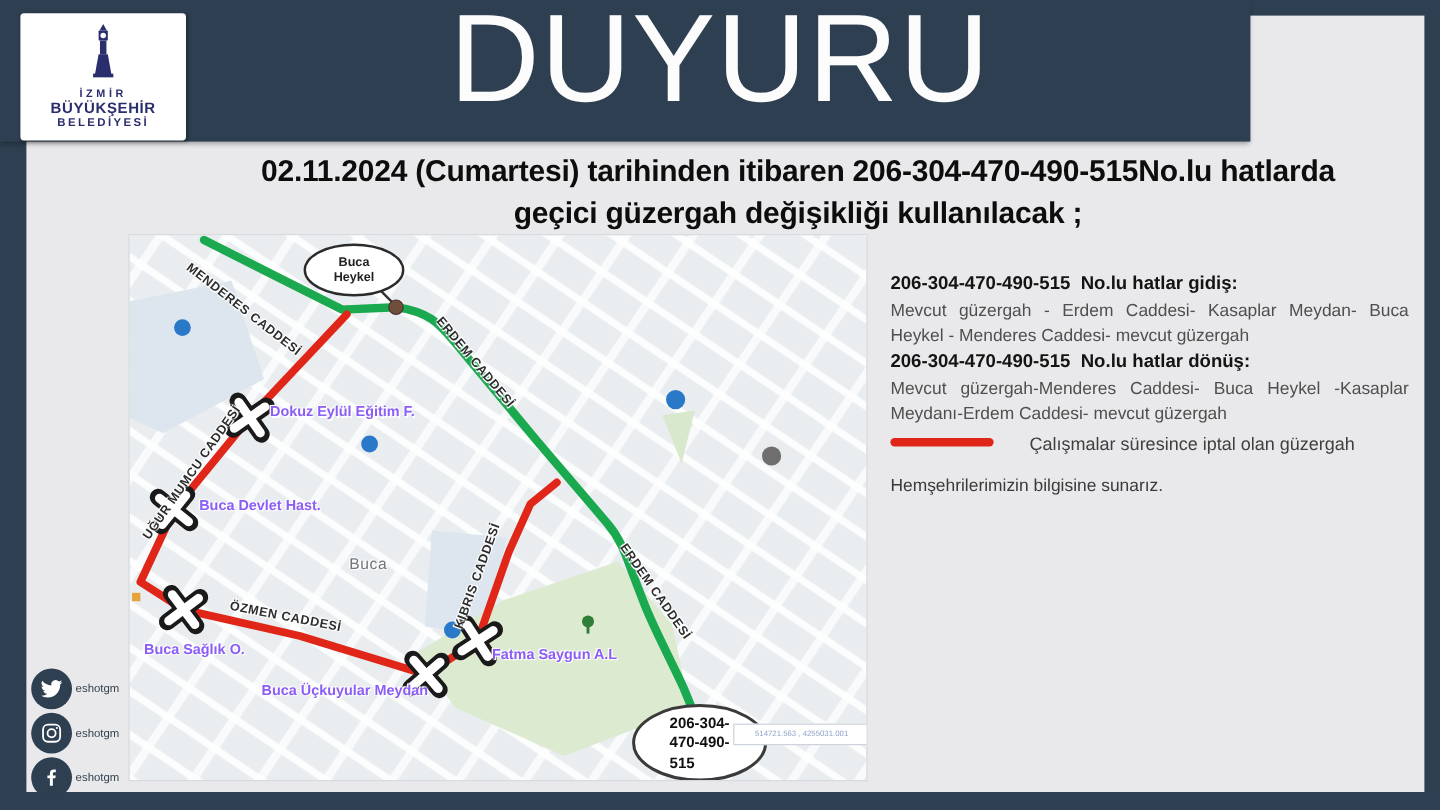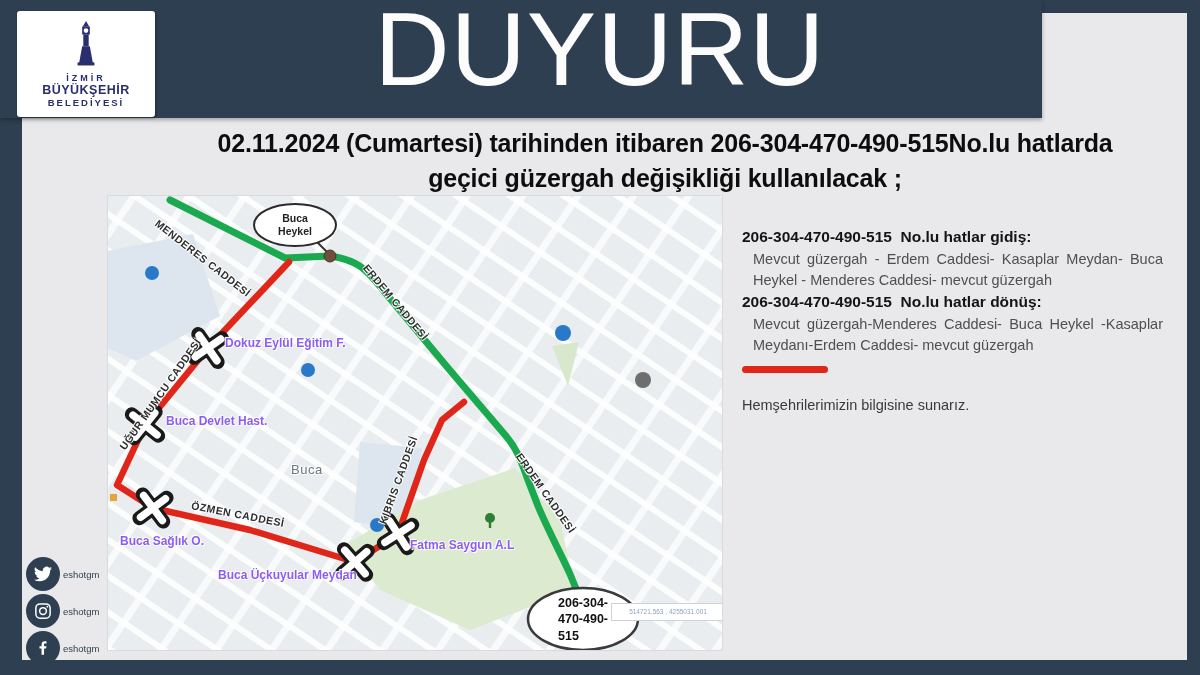--- a/index.html
+++ b/index.html
@@ -33,21 +33,21 @@
   .badge-text{position:absolute;left:475px;top:423px;transform:translate(-50%,-50%);text-align:left;
     font-weight:bold;font-size:12.5px;line-height:1.3;color:#111;}
   .coords-chip{position:absolute;left:503px;top:407px;width:112px;height:16px;background:#fff;border:1px solid #ccd3da;
     font-size:6.5px;line-height:15px;text-align:center;color:#8fa3c8;white-space:nowrap;overflow:hidden;}
 
   
   .right{position:absolute;left:742px;top:197px;width:432px;color:#3d3d3d;}
   .p1{font-size:20px;line-height:1.5;margin:0;color:#3c3c3c;}
   .head{font-weight:bold;font-size:15.5px;line-height:1.35;color:#141414;white-space:pre-wrap;margin:0;}
   .head.first{margin-top:30px;}
-  .rbody{font-size:14.5px;line-height:1.42;color:#4f4f4f;text-align:justify;margin:1px 11px 2px;}
+  .rbody{font-size:14.5px;line-height:1.42;color:#4f4f4f;text-align:justify;margin:1px 0 2px;}
   .stops{position:relative;margin:20px 0 0;font-size:14.5px;line-height:1.45;color:#3f3f3f;text-align:justify;text-indent:42px;}
   .stops b{color:#151515;}
   .stops .xwrap{position:absolute;left:-8px;top:-5px;text-indent:0;}
   .legend{margin-top:11px;font-size:15px;line-height:1.38;color:#3f3f3f;}
   .legend.red-row{margin-top:6px;}
   .swatch{display:inline-block;width:86px;height:7px;border-radius:4px;margin-right:30px;vertical-align:3px;}
   .swatch.green{background:#1aa94f;}
   .swatch.red{background:#e02619;}
   .closing{margin-top:9px;font-size:14.5px;color:#3a3a3a;}
 
@@ -165,21 +165,21 @@
 
 <div class="right">
 
   <p class="head first">206-304-470-490-515  No.lu hatlar gidiş:</p>
   <p class="rbody">Mevcut güzergah - Erdem Caddesi- Kasaplar Meydan- Buca Heykel - Menderes Caddesi- mevcut güzergah</p>
 
   <p class="head">206-304-470-490-515  No.lu hatlar dönüş:</p>
   <p class="rbody">Mevcut güzergah-Menderes Caddesi- Buca Heykel -Kasaplar Meydanı-Erdem Caddesi- mevcut güzergah</p>
 
 
-  <p class="legend red-row"><span class="swatch red"></span></p>
+  <p class="legend red-row"><span class="swatch red"></span><span>Çalışmalar süresince iptal olan güzergah</span></p>
 
   <p class="closing">Hemşehrilerimizin bilgisine sunarız.</p>
 </div>
 
 <div class="social-row" style="top:557px">
   <span class="social-circle">
     <svg width="18" height="18" viewBox="0 0 24 24" fill="#ffffff">
         <path d="M23.95 4.57a10 10 0 01-2.82.78 4.96 4.96 0 002.16-2.72c-.95.56-2 .96-3.13 1.18a4.92 4.92 0 00-8.38 4.48A13.94 13.94 0 011.64 3.16a4.92 4.92 0 001.52 6.57 4.9 4.9 0 01-2.23-.61v.06a4.92 4.92 0 003.95 4.83 5 5 0 01-2.21.08 4.94 4.94 0 004.6 3.42A9.87 9.87 0 010 19.54a13.99 13.99 0 007.56 2.21c9.05 0 14-7.5 14-13.99v-.63a10 10 0 002.4-2.56z"></path>
       </svg>
   </span>

